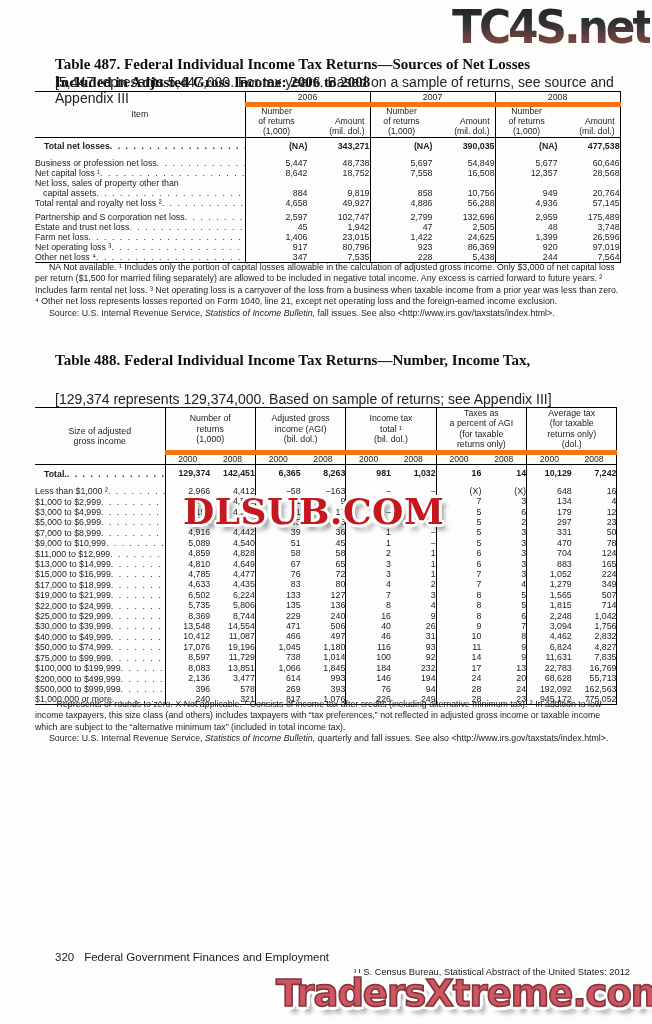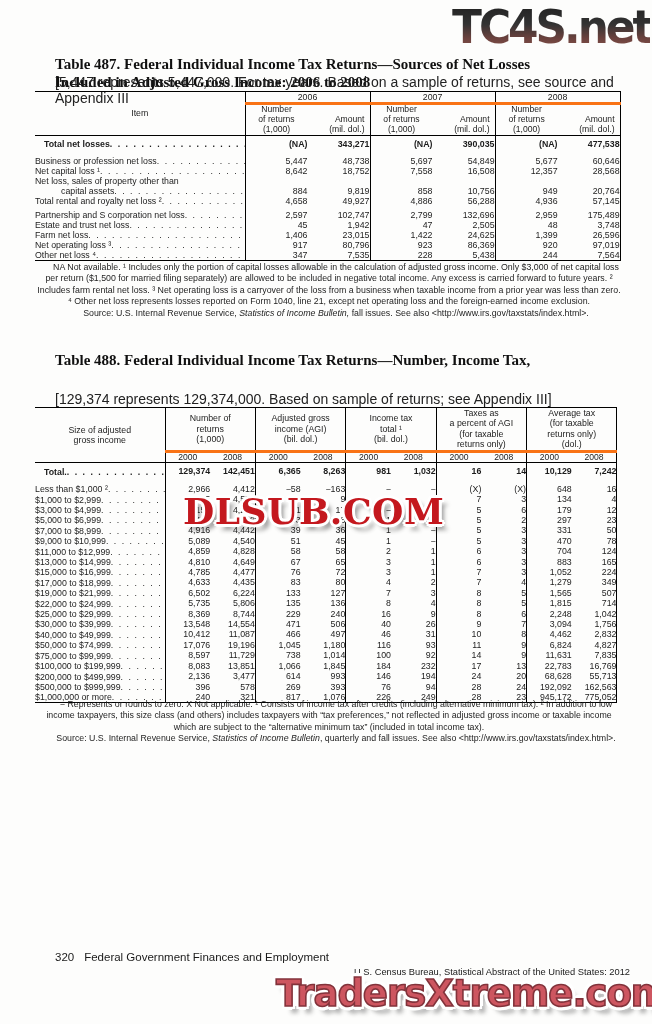--- a/index.html
+++ b/index.html
@@ -11,39 +11,39 @@
   .tbl-title{font-family:"Liberation Serif",serif;font-weight:bold;font-size:15px;line-height:1.18;color:#101010;}
   .bracket-note{font-size:14px;color:#222;}
 
   
   table.stat{border-collapse:collapse;table-layout:fixed;
              border-top:1.5px solid #000;border-bottom:1.5px solid #000;border-right:1px solid #000;}
   table.stat th,table.stat td{font-weight:normal;padding:0;margin:0;}
   table.stat thead{border-bottom:1.5px solid #000;}
   th.stub-h{white-space:pre-line;font-size:8.8px;text-align:center;vertical-align:middle;line-height:1.15;}
   th.group-label{font-size:8.8px;text-align:center;vertical-align:middle;white-space:pre-line;
-                 border-bottom:3px solid #f97316;line-height:1.18;padding:2px 1px;}
+                 border-bottom:5px solid #f97316;line-height:1.18;padding:2px 1px;}
   th.sub-head{font-size:8.6px;text-align:center;vertical-align:bottom;white-space:pre-line;
               line-height:1.15;padding:2px 2px 2px 1px;}
   th.sub-head.align-right{text-align:right;padding-right:5px;}
   .group-start{border-left:1px solid #000;}
   td.num{text-align:right;padding-right:6px;font-size:8.8px;line-height:10px;vertical-align:bottom;}
   td.stub{font-size:8.8px;line-height:10px;vertical-align:bottom;overflow:hidden;}
   td.stub .line{display:flex;align-items:baseline;overflow:hidden;}
   td.stub .lbl{white-space:nowrap;}
-  td.stub .ind{padding-left:8px;margin-left:18px;}
+  td.stub .ind{padding-left:8px;}
   td.stub .dots{flex:1;overflow:hidden;white-space:nowrap;letter-spacing:1.5px;color:#1c1c1c;}
   tr.gap>td{padding-top:4px;}
   tr.total>td{font-weight:bold;padding-top:3px;padding-bottom:3px;}
   tr.total td.stub .lbl{padding-left:9px;}
   .t488 td.num{line-height:10.4px;}
 
   
   .foot{font-size:8.8px;line-height:1.3;margin:0;color:#1d1d1d;}
-  .foot.indent{text-indent:14px;text-align:center;}
+  .foot.indent{text-indent:14px;}
   .foot i{font-family:"Liberation Sans",sans-serif;}
 
   
   .page-num-line{font-size:11.5px;color:#1a1a1a;}
   .page-num-line .sec{padding-left:10px;}
   .census-line{font-size:9.3px;color:#1a1a1a;}
 
   
   .wm-top{font-family:"DejaVu Sans",sans-serif;font-weight:bold;font-size:43px;letter-spacing:-3px;
           background:linear-gradient(#252525 15%,#333 45%,#6d423e 72%,#8c584f 100%);

